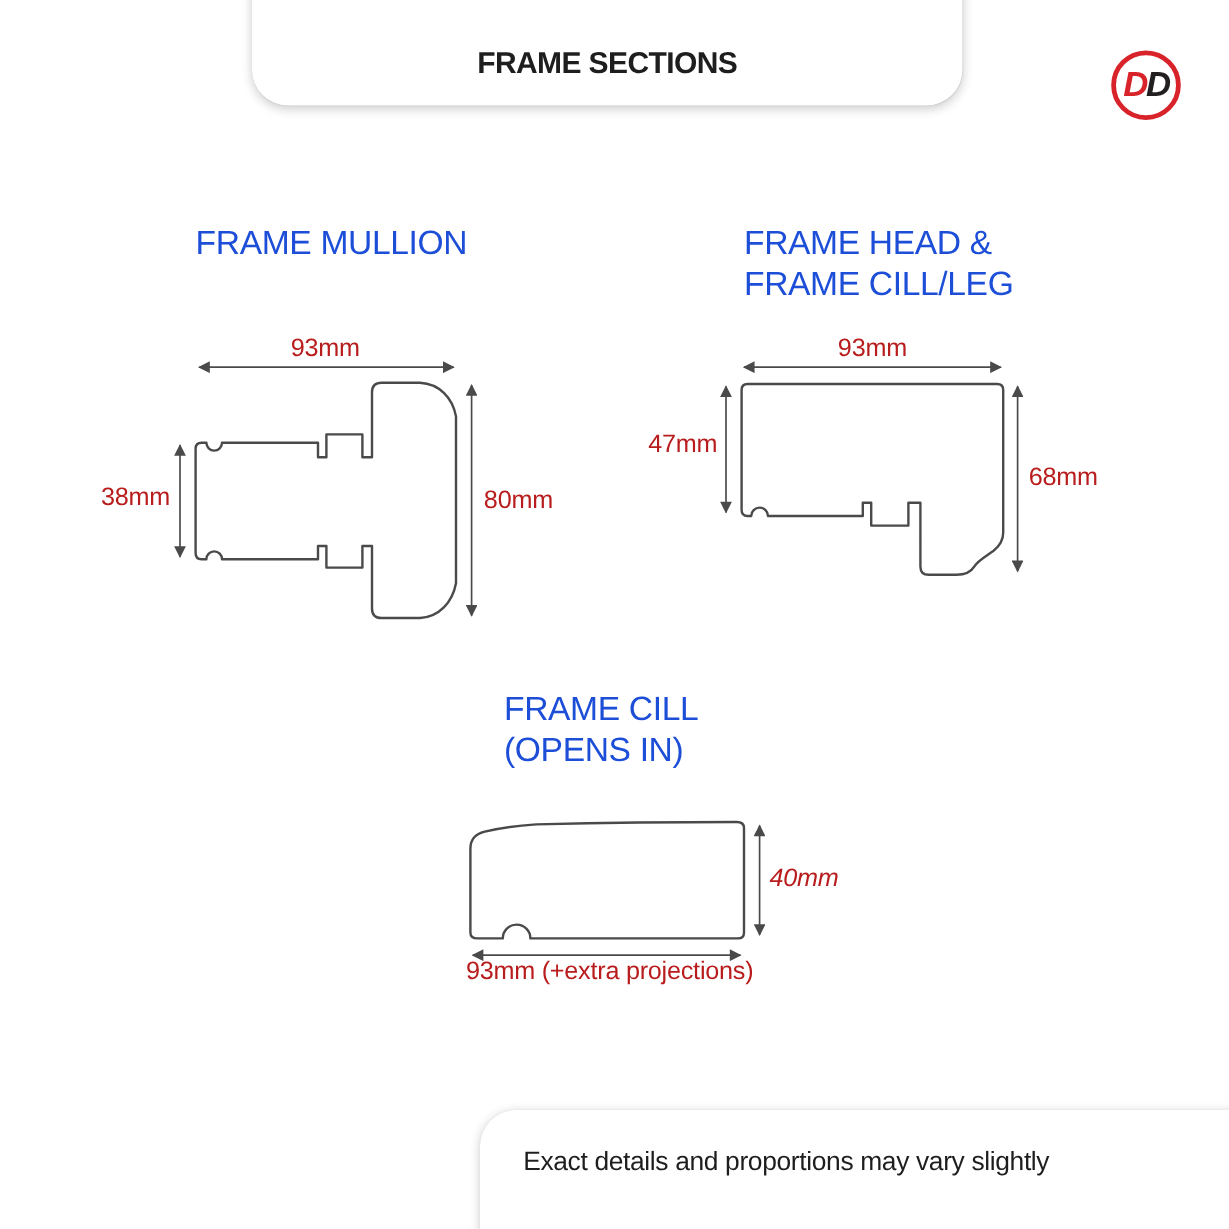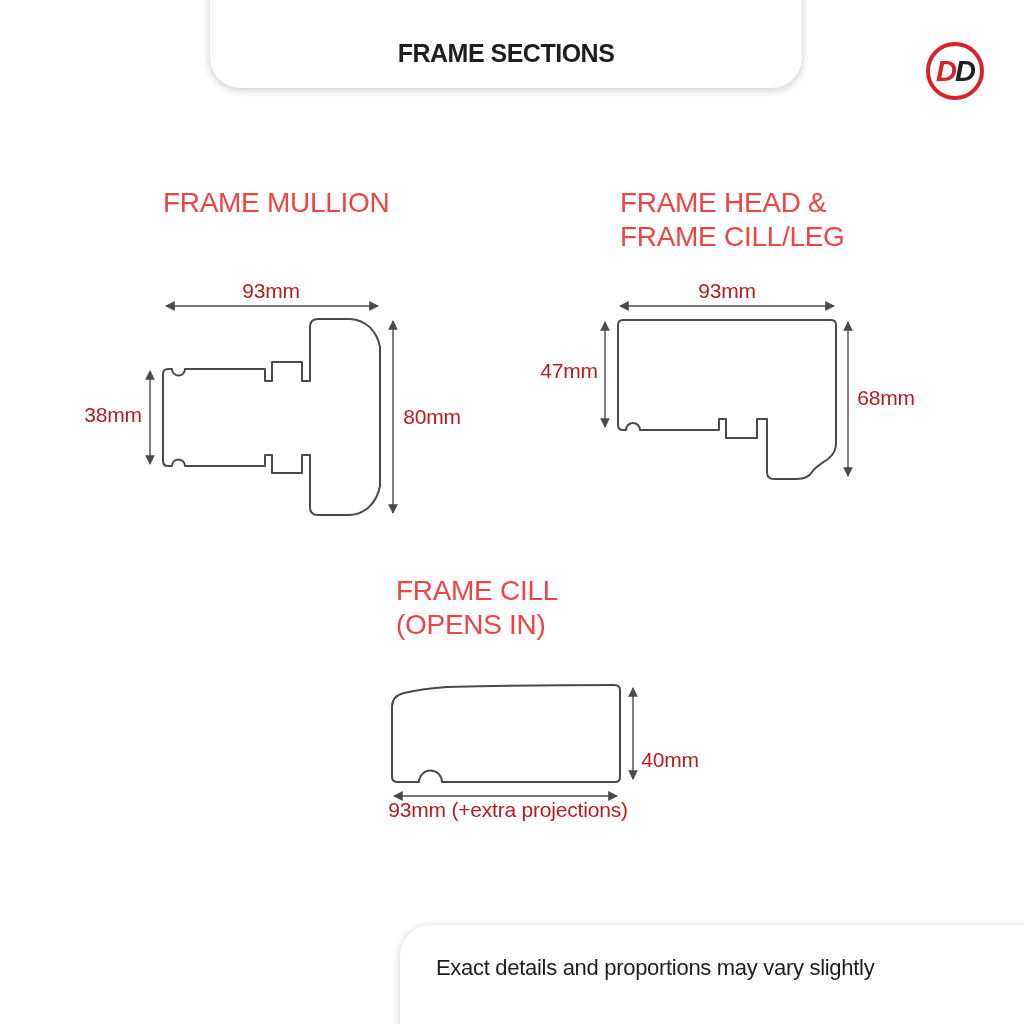--- a/index.html
+++ b/index.html
@@ -29,25 +29,25 @@
     display:flex;align-items:center;justify-content:center;
   }
   .logo-letter{
     font-size:29px;font-weight:bold;font-style:italic;
     letter-spacing:-2px;line-height:1;
   }
   #logo-d1{color:#d8232a;}
   #logo-d2{color:#231f20;}
   .diagram-title{
     position:absolute;font-size:28px;line-height:34px;
-    letter-spacing:-0.3px;color:#ef4444;white-space:nowrap;
+    letter-spacing:-0.3px;color:#1d4ed8;white-space:nowrap;
   }
   #mullion-title{left:163px;top:186px;}
   #head-title{left:620px;top:186px;}
-  #cill-title{left:396px;top:574px;}
+  #cill-title{left:420px;top:574px;}
   .dim-label{
     position:absolute;font-size:21px;letter-spacing:-0.2px;color:#b91c1c;
     transform:translate(-50%,-50%);white-space:nowrap;
   }
   #diagram-svg{position:absolute;left:0;top:0;}
   .profile{fill:none;stroke:#4a4a4a;stroke-width:2;stroke-linejoin:round;}
   .dim-line{stroke:#4a4a4a;stroke-width:1.4;}
 </style>
 </head>
 <body>
@@ -134,18 +134,18 @@
 </div>
 
 <div class="dim-label" style="left:271px;top:291px;">93mm</div>
 <div class="dim-label" style="left:113px;top:415px;">38mm</div>
 <div class="dim-label" style="left:432px;top:417px;">80mm</div>
 
 <div class="dim-label" style="left:727px;top:291px;">93mm</div>
 <div class="dim-label" style="left:569px;top:371px;">47mm</div>
 <div class="dim-label" style="left:886px;top:398px;">68mm</div>
 
-<div class="dim-label" style="left:670px;top:760px;">40mm</div>
+<div class="dim-label" style="left:670px;top:732px;font-style:italic;">40mm</div>
 <div class="dim-label" style="left:508px;top:810px;">93mm (+extra projections)</div>
 
 <div class="card" id="footer-card">
   <div id="footer-note">Exact details and proportions may vary slightly</div>
 </div>
 
 </body></html>

